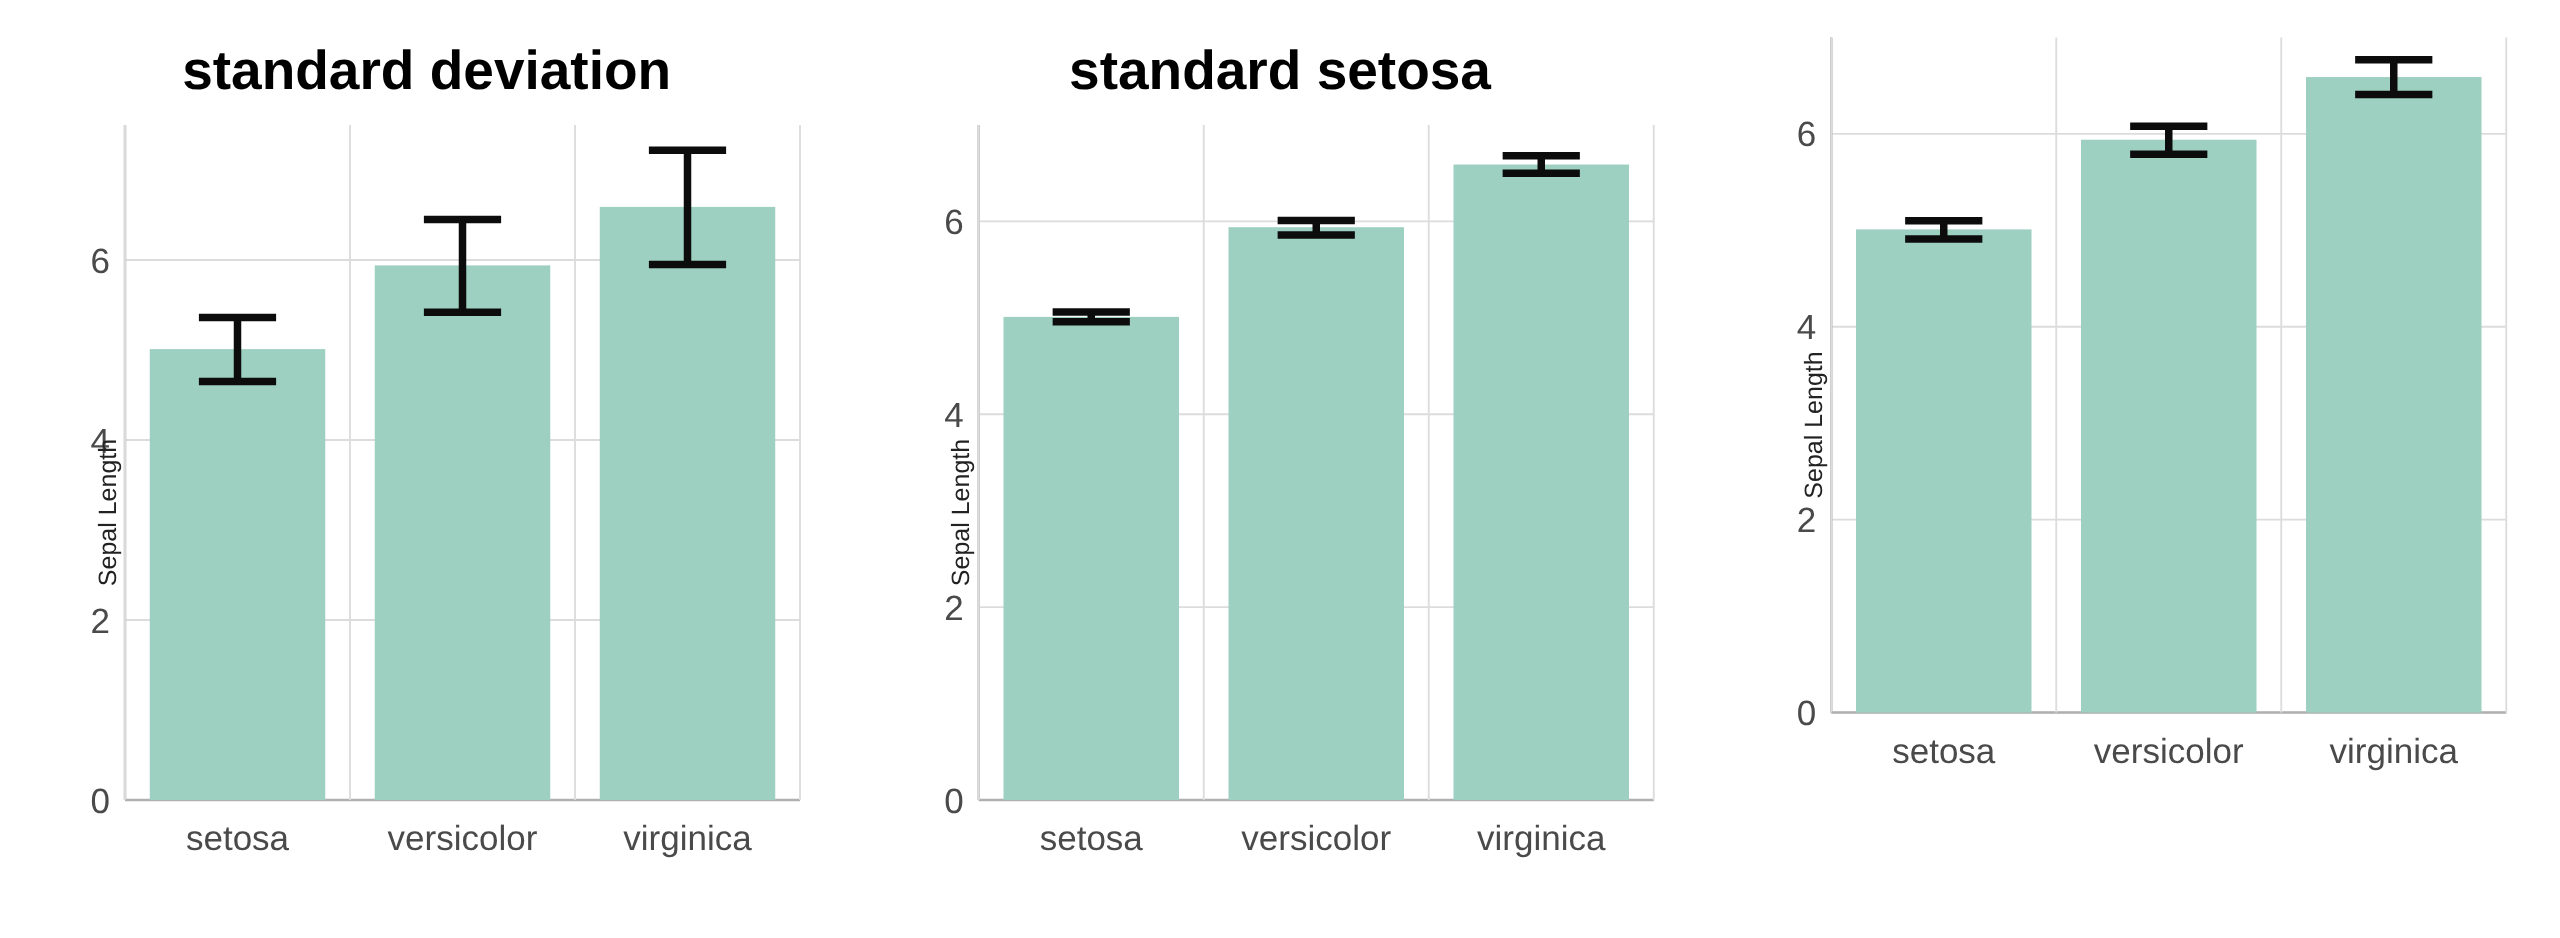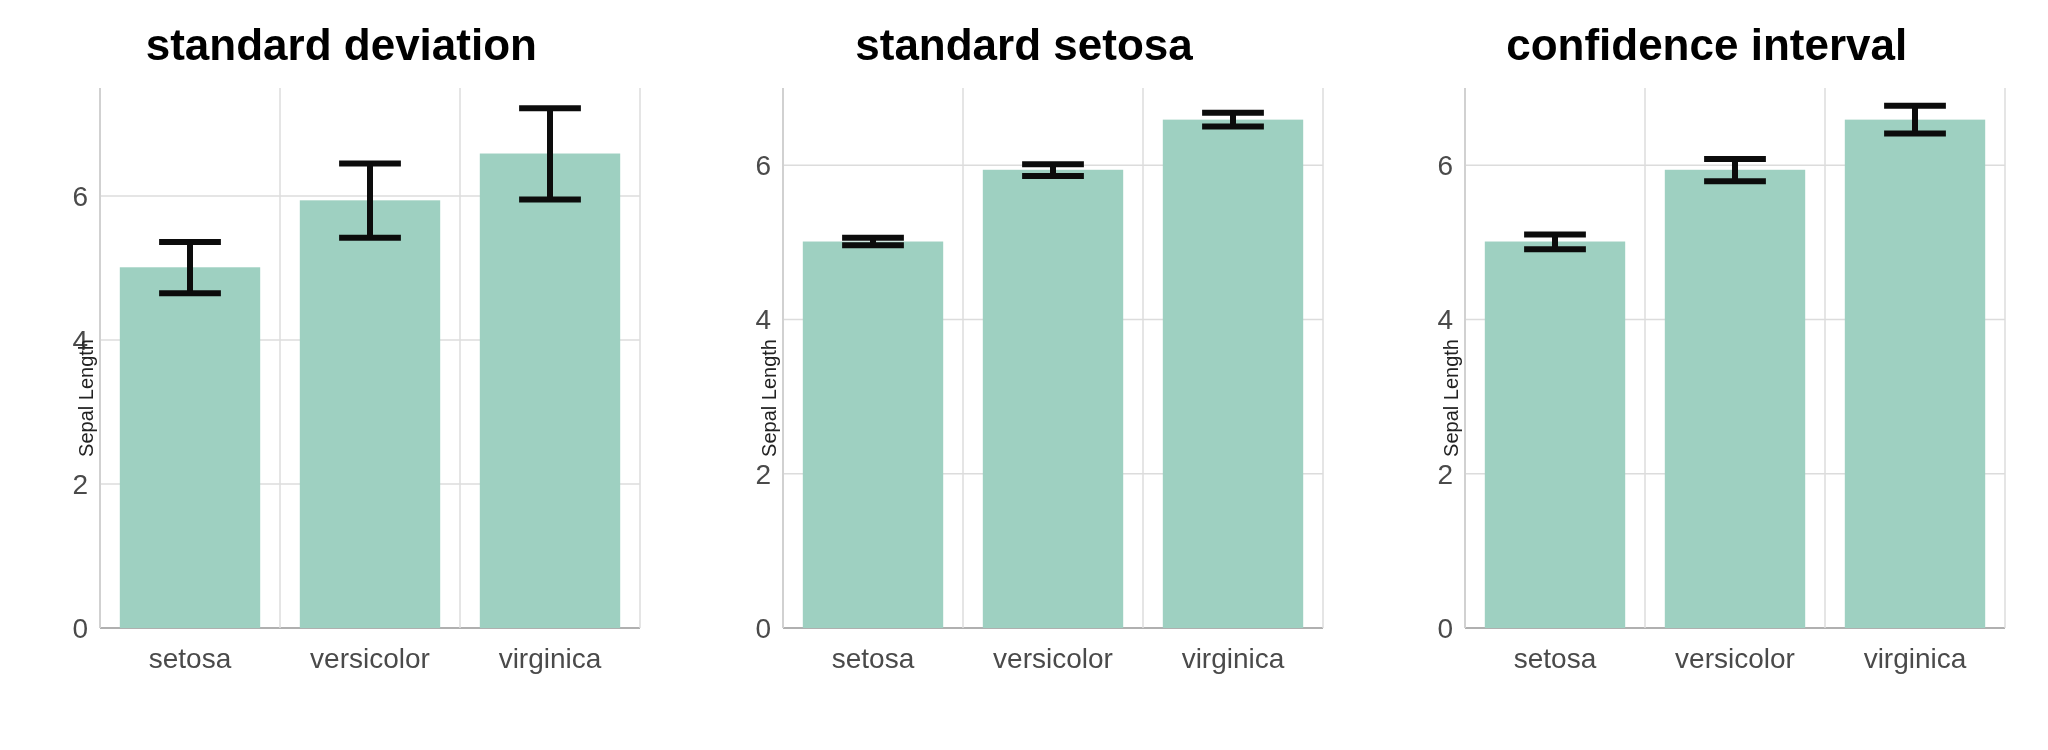--- a/index.html
+++ b/index.html
@@ -20,21 +20,21 @@
   .panel {
     flex: 1 1 0;
     position: relative;
     box-sizing: border-box;
     padding: 20px 20px 0 20px;
   }
   .title {
     font-size: 44px;
     font-weight: 700;
     text-align: center;
-    margin: 0 0 8px 0;
+    margin: 12px 0 8px 0;
     font-family: Arial, Helvetica, sans-serif;
   }
   .chart-wrap {
     position: relative;
     width: 100%;
     height: 640px; 
   }
   svg { display: block; }
 
   .ylab {
@@ -146,21 +146,20 @@
             <line x1="530" x2="530" y1="48.571428571428555" y2="34.68571428571431" class="err"></line>
             <line x1="499.112" x2="560.888" y1="48.571428571428555" y2="48.571428571428555" class="err"></line>
             <line x1="499.112" x2="560.888" y1="34.68571428571431" y2="34.68571428571431" class="err"></line>
           </g>
           <text x="530" y="590" text-anchor="middle" class="ticklabel-x">virginica</text>
         </svg>
     </div>
   </div>
 
   <div class="panel">
-    <h2 class="title">confidence interval</h2>
     <div class="chart-wrap">
       <div class="ylab">Sepal Length</div>
       <svg width="640" height="620" viewBox="0 0 640 620">
           <rect x="80" y="10" width="540" height="540" class="plotbg"></rect>
           <line x1="80" x2="620" y1="550" y2="550" class="gridline"></line>
           <line x1="80" x2="620" y1="395.7142857142857" y2="395.7142857142857" class="gridline"></line>
           <line x1="80" x2="620" y1="241.42857142857144" y2="241.42857142857144" class="gridline"></line>
           <line x1="80" x2="620" y1="87.14285714285717" y2="87.14285714285717" class="gridline"></line>
           <text x="68" y="560" text-anchor="end" class="ticklabel">0</text>
           <text x="68" y="405.7142857142857" text-anchor="end" class="ticklabel">2</text>

